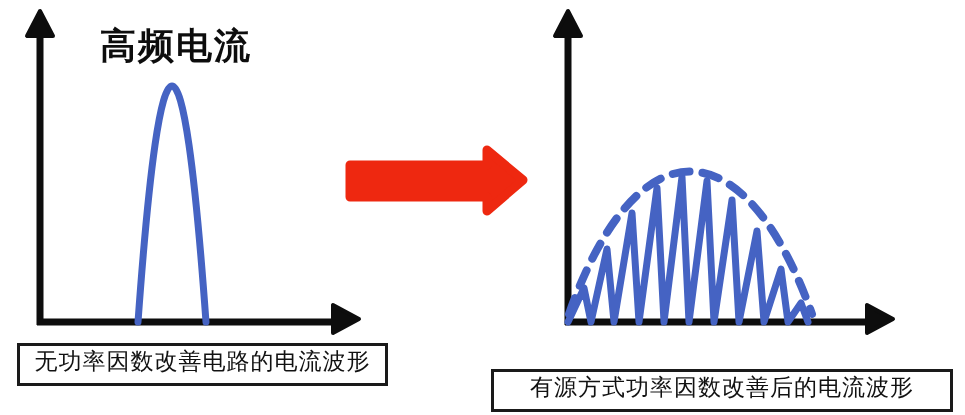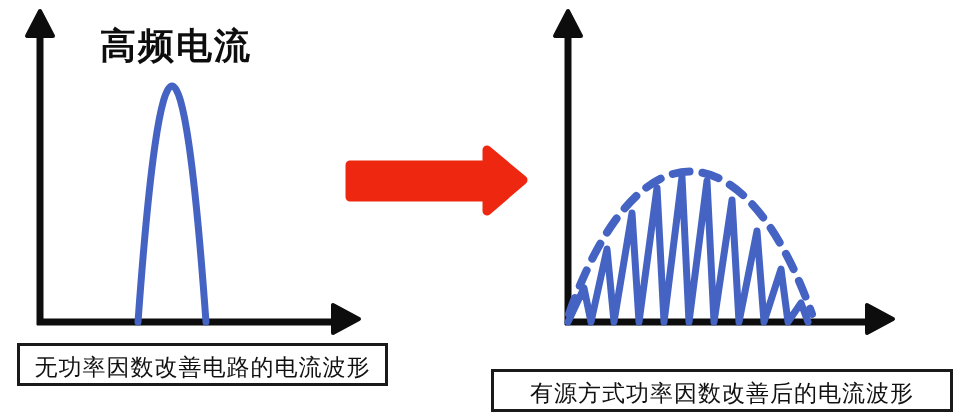--- a/index.html
+++ b/index.html
@@ -57,21 +57,21 @@
     white-space: nowrap;
   }
   .caption {
     position: absolute;
     top: 343px;
     height: 43px;
     box-sizing: border-box;
     border: 3px solid var(--caption_border, #1a1a1a);
     background: #ffffff;
     display: flex;
-    align-items: flex-end;
+    align-items: flex-start;
     justify-content: center;
     font-size: 23px;
     font-weight: 500;
     letter-spacing: 1px;
     color: #111111;
     white-space: nowrap;
   }
   .caption-left  { left: 17px;  width: 371px; }
   .caption-right { left: 491px; width: 462px; margin-top: 26px; }
   .watermark {

